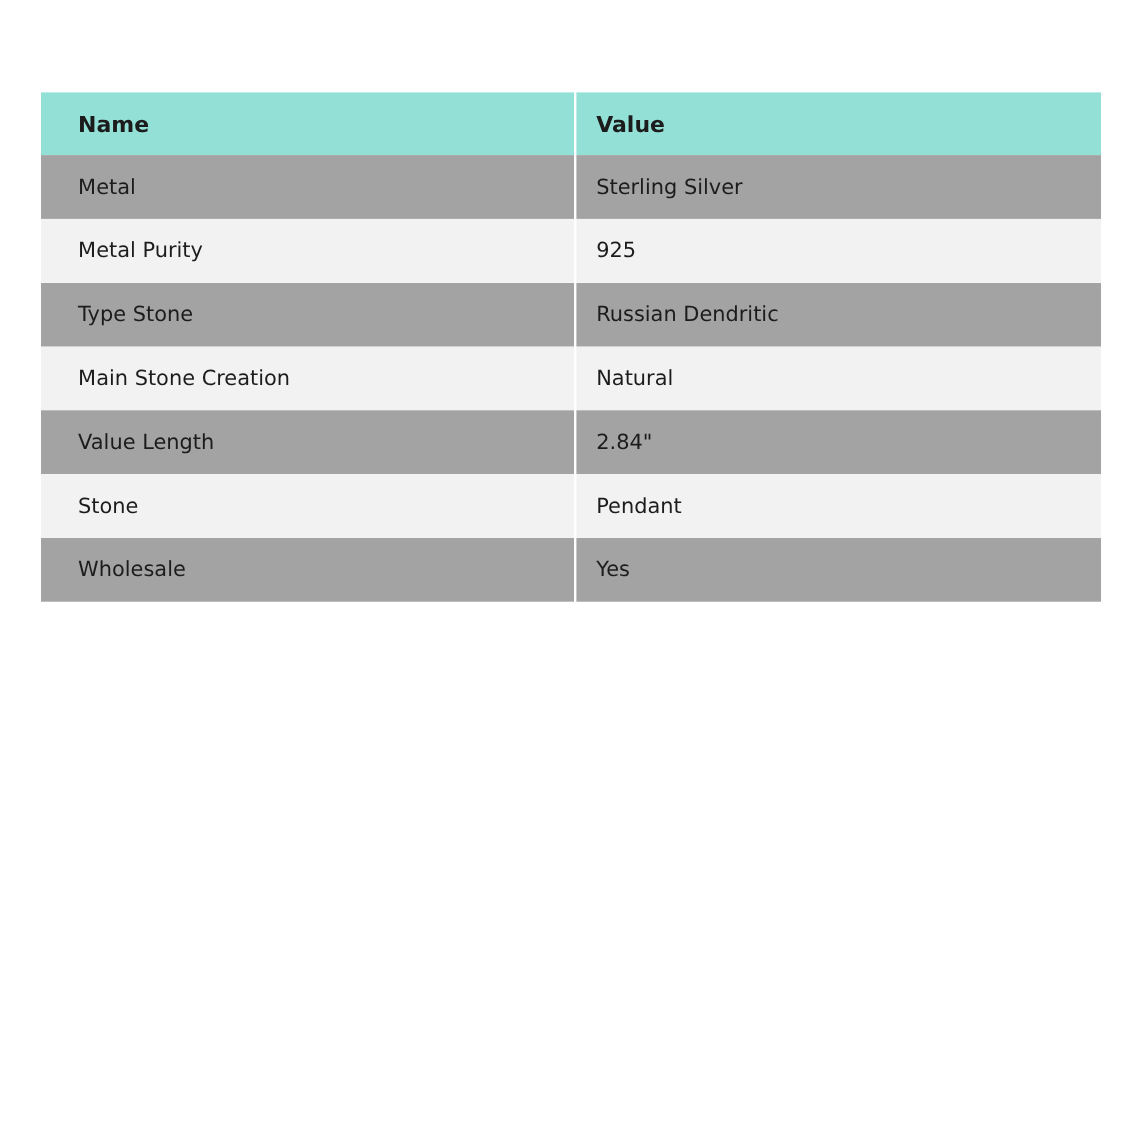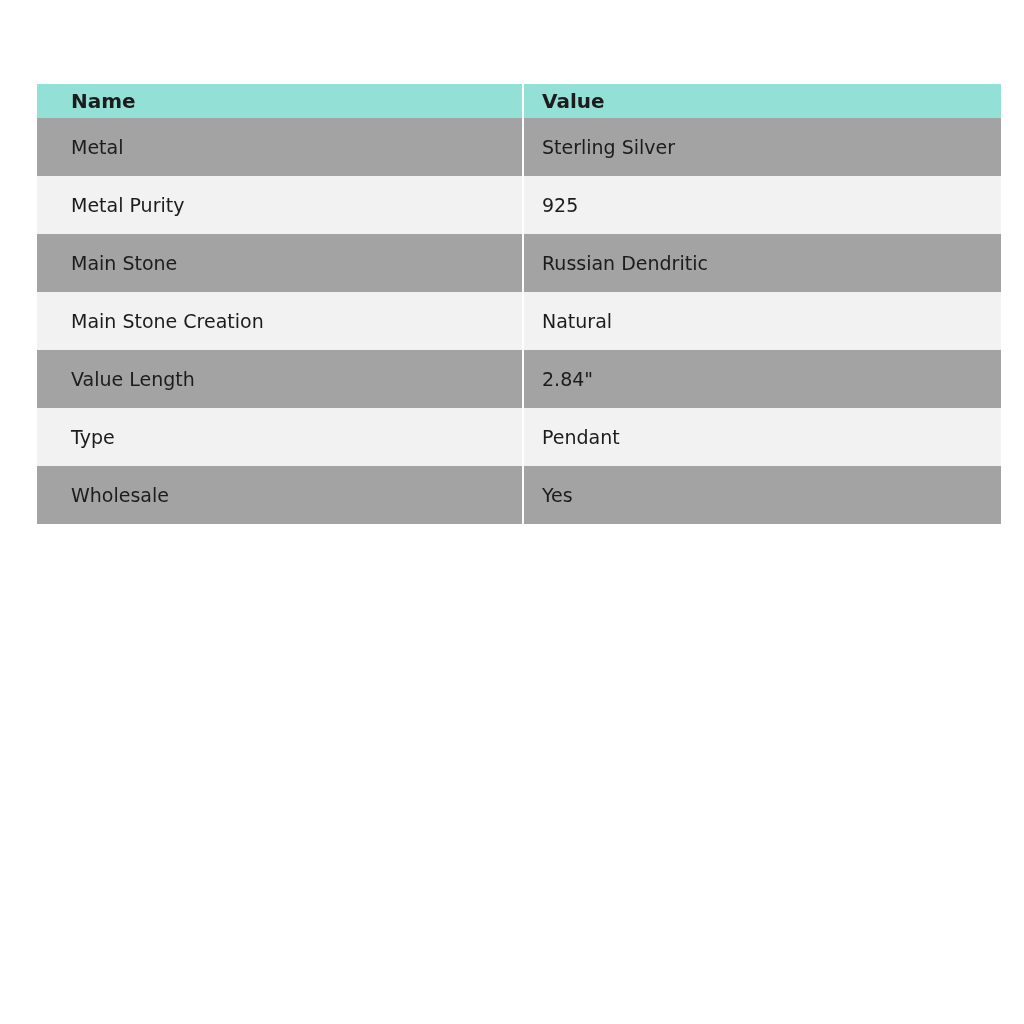--- a/index.html
+++ b/index.html
@@ -24,21 +24,21 @@
     }
     .spec-table th,
     .spec-table td {
       text-align: left;
       vertical-align: middle;
       white-space: nowrap;
       overflow: hidden;
     }
     .spec-table thead th {
       background: #93e0d6;
-      height: 34px;
+      height: 57px;
       font-size: 20px;
       font-weight: 600;
       padding-left: 34px;
     }
     .spec-table tbody td {
       height: 58px;
       font-size: 19px;
       font-weight: 400;
       background: #a3a3a3;
       padding-left: 34px;
@@ -70,33 +70,33 @@
   <tbody>
     <tr>
       <td>Metal</td>
       <td>Sterling Silver</td>
     </tr>
     <tr>
       <td>Metal Purity</td>
       <td>925</td>
     </tr>
     <tr>
-      <td>Main Stone</td>
+      <td>Type Stone</td>
       <td>Russian Dendritic</td>
     </tr>
     <tr>
       <td>Main Stone Creation</td>
       <td>Natural</td>
     </tr>
     <tr>
       <td>Value Length</td>
       <td>2.84"</td>
     </tr>
     <tr>
-      <td>Type</td>
+      <td>Stone</td>
       <td>Pendant</td>
     </tr>
     <tr>
       <td>Wholesale</td>
       <td>Yes</td>
     </tr>
   </tbody>
 </table>
 
 </body></html>

